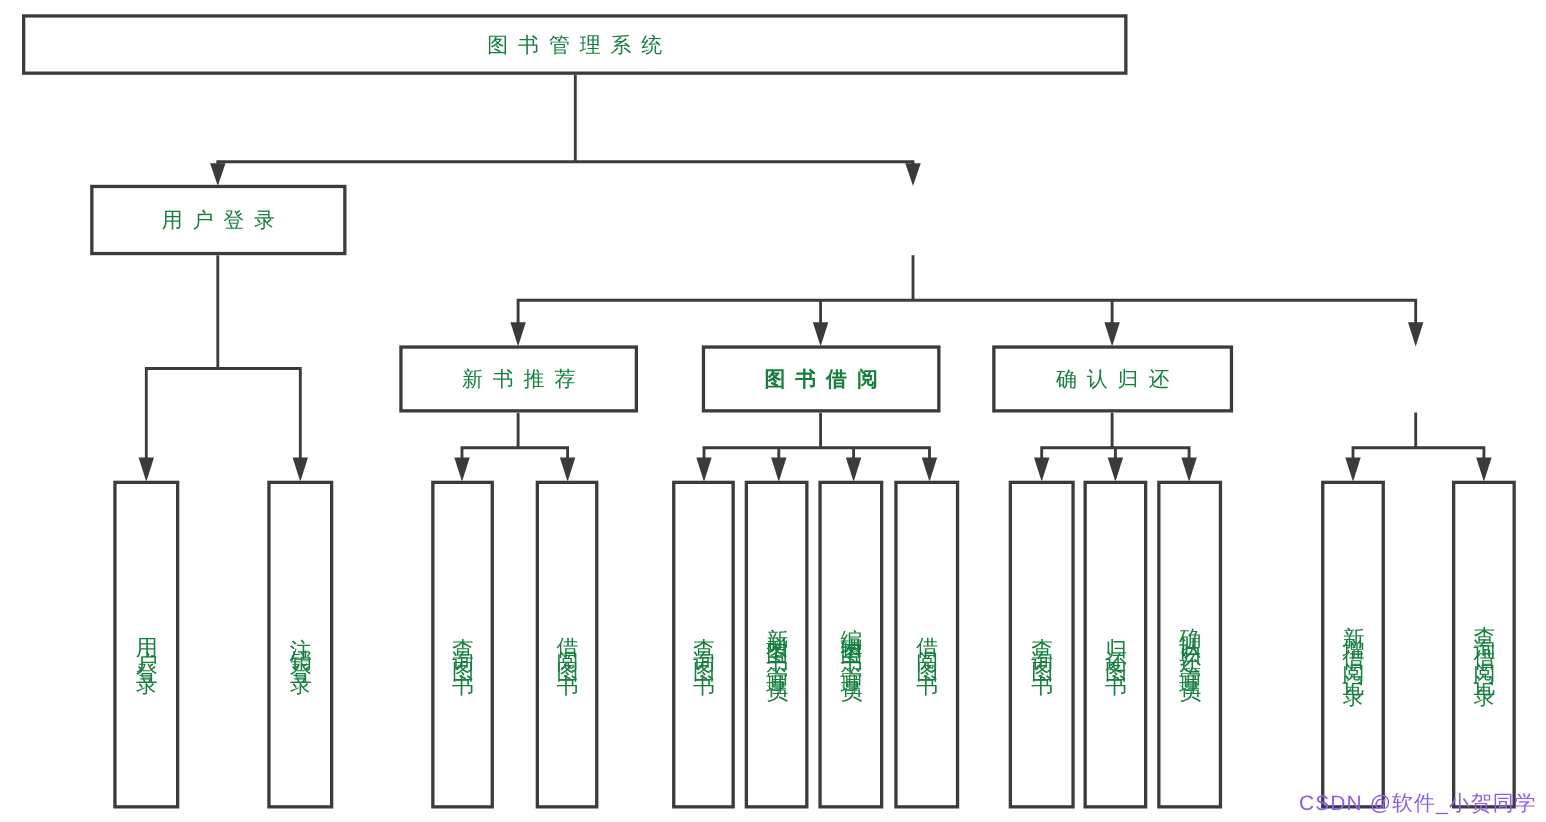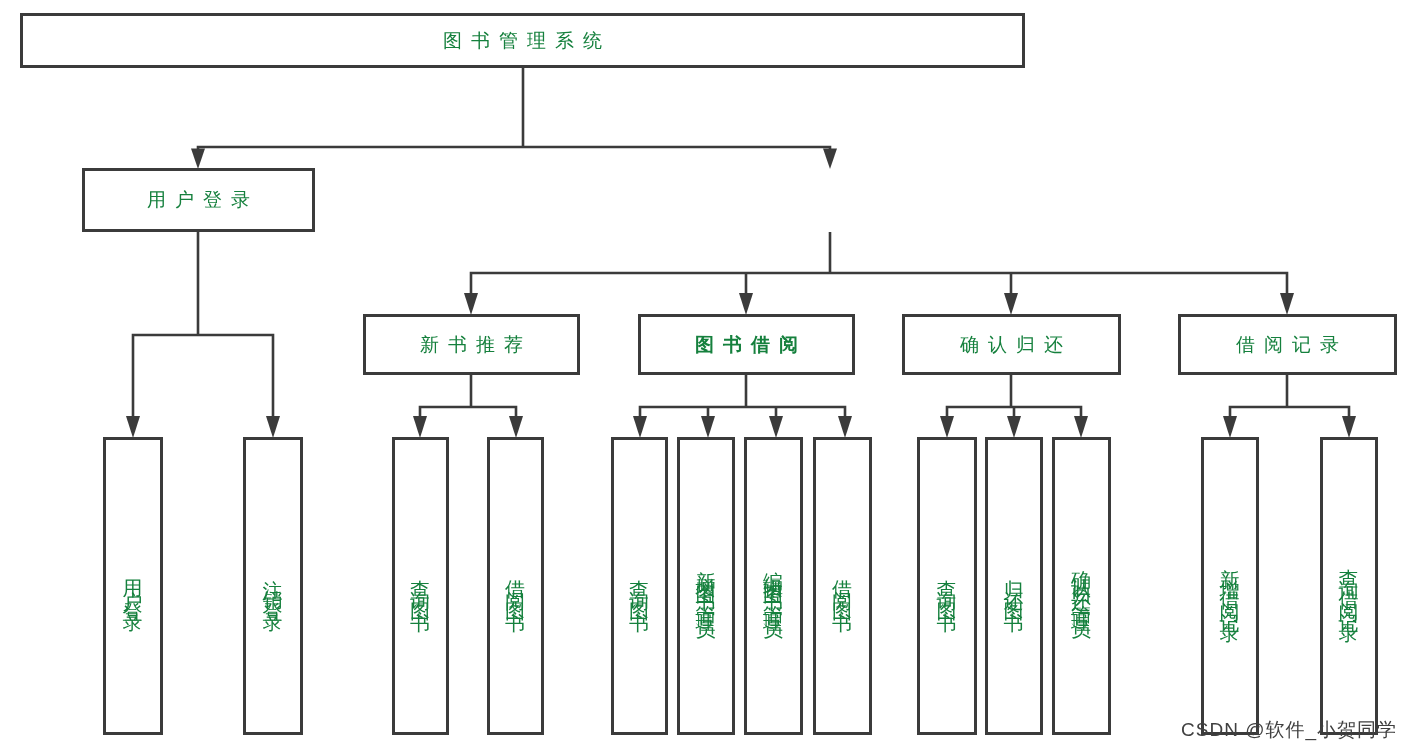--- a/index.html
+++ b/index.html
@@ -48,21 +48,21 @@
     line-height: 1;
   }
   .leaf.tight {
     letter-spacing: 7px;
   }
   .watermark {
     position: absolute;
     right: 8px;
     bottom: 4px;
     font-size: 19px;
-    color: #404040;
+    color: #8b5cf6;
     letter-spacing: 1px;
     white-space: nowrap;
     z-index: 5;
   }
 </style>
 </head>
 <body>
 
 <div class="canvas">
 
@@ -135,23 +135,20 @@
 
   <div class="node" style="left:363px; top:314px; width:217px; height:61px;">
     <span class="h-label">新书推荐</span>
   </div>
   <div class="node" style="left:638px; top:314px; width:217px; height:61px;font-weight:bold;">
     <span class="h-label">图书借阅</span>
   </div>
   <div class="node" style="left:902px; top:314px; width:219px; height:61px;">
     <span class="h-label">确认归还</span>
   </div>
-  <div class="node" style="left:1178px; top:314px; width:219px; height:61px;">
-    <span class="h-label">借阅记录</span>
-  </div>
 
   <div class="node leaf" style="left:103px; top:437px; width:60px; height:298px;">用户登录</div>
   <div class="node leaf" style="left:243px; top:437px; width:60px; height:298px;">注销登录</div>
 
   <div class="node leaf" style="left:392px; top:437px; width:57px; height:298px;">查询图书</div>
   <div class="node leaf" style="left:487px; top:437px; width:57px; height:298px;">借阅图书</div>
 
   <div class="node leaf" style="left:611px; top:437px; width:57px; height:298px;">查询图书</div>
   <div class="node leaf tight" style="left:677px; top:437px; width:58px; height:298px;">新增图书（管理员）</div>
   <div class="node leaf tight" style="left:744px; top:437px; width:59px; height:298px;">编辑图书（管理员）</div>

